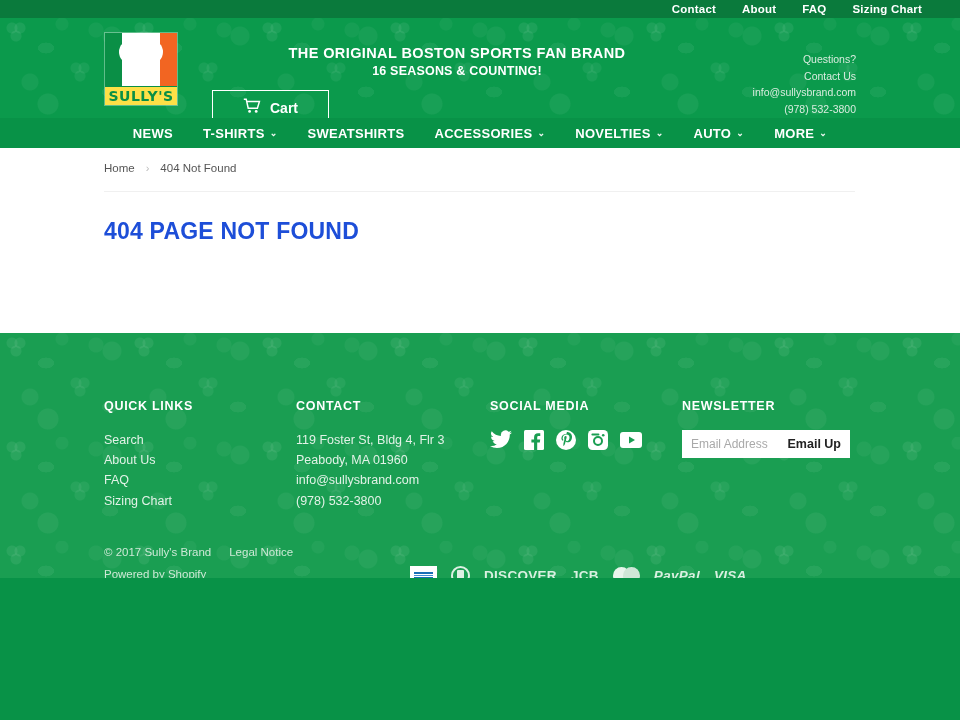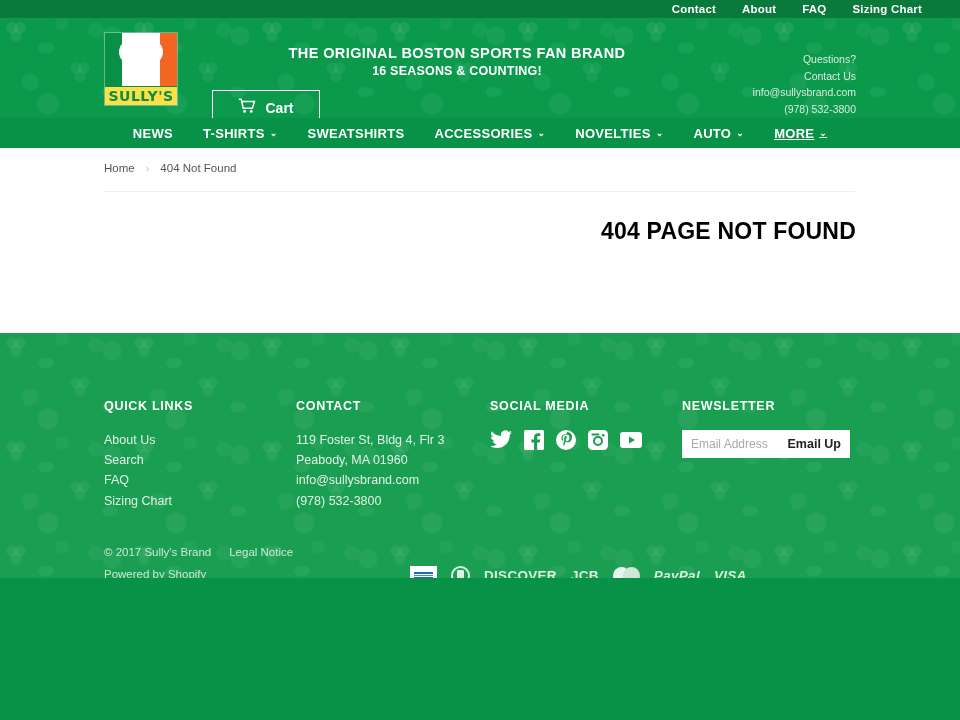--- a/index.html
+++ b/index.html
@@ -115,21 +115,21 @@
   .search-box input {
     flex: 1; border: none; outline: none;
     font-size: 13.5px; color: #555; font-family: "Liberation Sans", sans-serif;
   }
   .search-box input::placeholder { color: #8d8d8d; }
   .search-btn {
     width: 22px; height: 22px; border: none; background: none;
     cursor: pointer; display: flex; align-items: center; justify-content: center;
   }
   .cart-btn {
-    margin-left: 20px; width: 108px; height: 35px;
+    margin-left: 20px; width: 117px; height: 35px;
     border: 1px solid #ffffff; background: transparent;
     color: #ffffff; font-size: 14px; font-weight: bold;
     display: flex; align-items: center; justify-content: center;
     gap: 9px; cursor: pointer; font-family: "Liberation Sans", sans-serif;
   }
 
   .header-right {
     width: 120px; padding-top: 33px; text-align: right; flex: none;
   }
   .header-right div {
@@ -140,41 +140,41 @@
   .nav {
     width: 960px; height: 30px; background: #089247;
     display: flex; align-items: center; justify-content: center;
   }
   .nav-item {
     color: #ffffff; font-size: 13px; font-weight: bold;
     letter-spacing: .3px; margin: 0 15px;
     display: flex; align-items: center; gap: 5px;
     cursor: pointer; text-decoration: none;
   }
-  .nav-item.tight { gap: 5px; text-decoration: underline; }
+  .nav-item.tight { gap: 5px; }
   .caret { font-size: 9px; opacity: .95; }
 
   
   .main {
     width: 960px; height: 185px; background: #ffffff;
     padding: 0 104px;
   }
   .breadcrumb {
     padding-top: 14px; font-size: 11.5px; color: #555;
     display: flex; align-items: center; gap: 11px;
   }
   .breadcrumb a { color: #555; text-decoration: none; }
   .breadcrumb .sep { color: #bbb; font-size: 11px; }
   .breadcrumb .current { color: #555; }
   .hr {
     margin-top: 17px; height: 1px; background: #f0f0f0; width: 751px;
   }
   .page-title {
-    text-align: right; margin-top: 26px;
-    font-size: 23px; font-weight: bold; color: #000000;
+    text-align: left; margin-top: 26px;
+    font-size: 23px; font-weight: bold; color: #1d4ed8;
     letter-spacing: .2px;
   }
   .page-body {
     text-align: center; margin-top: 31px;
     font-size: 13.5px; color: #4c4c4c;
   }
   .page-body a { color: #5fae7d; text-decoration: none; }
 
   
   .footer {
@@ -368,22 +368,22 @@
 </div>
 
 <div class="footer pattern">
   <div class="pat-layer"></div>
   <div class="pat-layer2"></div>
 
   <div class="footer-inner">
 
     <div class="fcol fcol-quick">
       <h3>QUICK LINKS</h3>
+      <a>Search</a>
       <a>About Us</a>
-      <a>Search</a>
       <a>FAQ</a>
       <a>Sizing Chart</a>
     </div>
 
     <div class="fcol fcol-contact">
       <h3>CONTACT</h3>
       <p>119 Foster St, Bldg 4, Flr 3</p>
       <p>Peabody, MA 01960</p>
       <a>info@sullysbrand.com</a>
       <a>(978) 532-3800</a>

